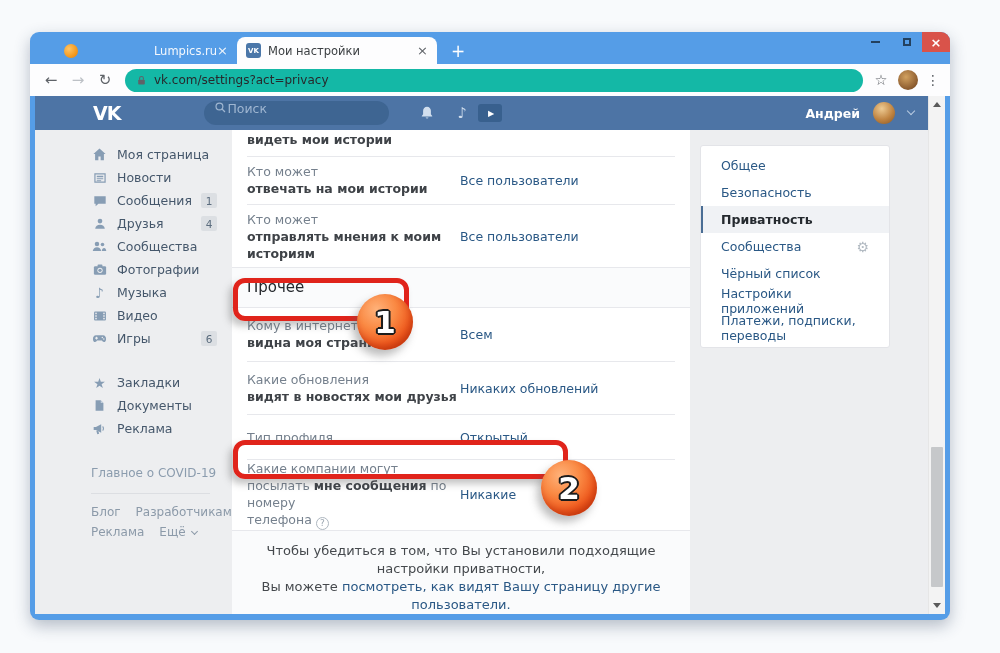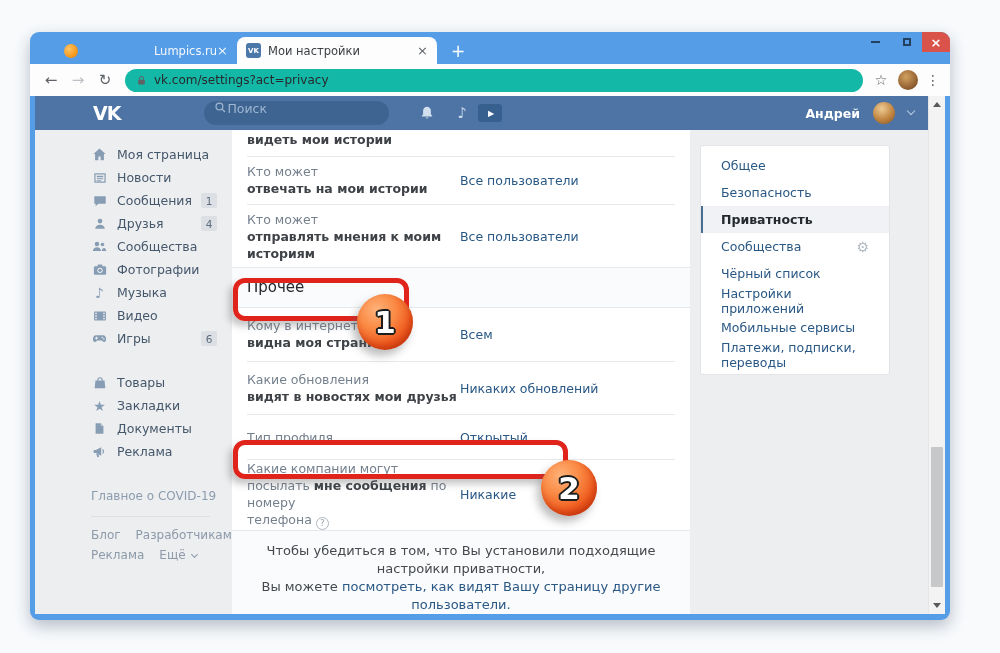--- a/index.html
+++ b/index.html
@@ -288,29 +288,20 @@
                 <circle cx="11" cy="7" r="0.8"></circle>
                 <circle cx="12.6" cy="8.6" r="0.8"></circle>
               </g>
             </svg>
           </span>
         <span>Игры</span>
         <span class="sb-badge">6</span>
       </div>
       <div class="sb-gap"></div>
       <div class="sb-item">
-        <span class="sb-ico">
-            <svg viewBox="0 0 16 16" width="14" height="14">
-              <path fill="currentColor" d="M2.8 5h10.4l.9 9H1.9z"></path>
-              <path fill="none" stroke="currentColor" stroke-width="1.3" d="M5.6 6.8V4.4a2.4 2.4 0 014.8 0v2.4"></path>
-            </svg>
-          </span>
-        <span>Товары</span>
-      </div>
-      <div class="sb-item">
         <span class="sb-ico">★</span>
         <span>Закладки</span>
       </div>
       <div class="sb-item">
         <span class="sb-ico">
             <svg viewBox="0 0 16 16" width="13" height="13">
               <path fill="currentColor" d="M3.2 1.5h6.3l3.3 3.3v9.7H3.2z"></path>
               <path fill="#c3d0dd" d="M9.5 1.5l3.3 3.3H9.5z"></path>
             </svg>
           </span>
@@ -411,23 +402,20 @@
         </div>
       <div class="rm-item">
         <span>Сообщества</span>
         <span class="rm-gear">⚙</span>
       </div>
       <div class="rm-item">
           <span>Чёрный список</span>
         </div>
       <div class="rm-item">
           <span>Настройки приложений</span>
-        </div>
-      <div class="rm-item">
-          <span>Мобильные сервисы</span>
         </div>
       <div class="rm-item">
           <span>Платежи, подписки, переводы</span>
         </div>
     </div>
 
     <div class="scrollbar">
       <div class="sc-arrow up"></div>
       <div class="sc-thumb"></div>
       <div class="sc-arrow down"></div>

